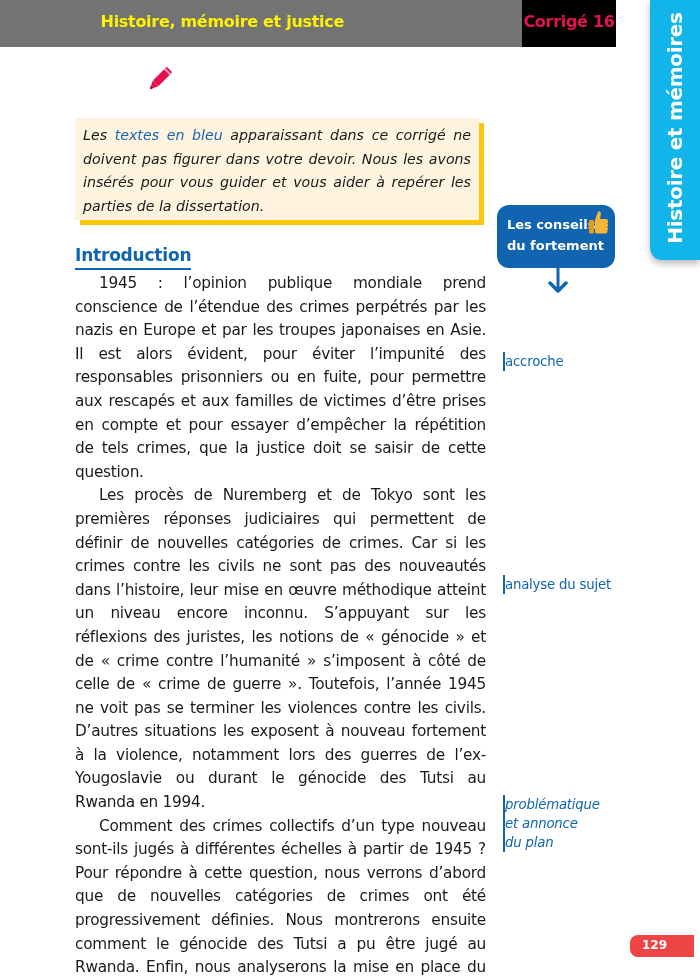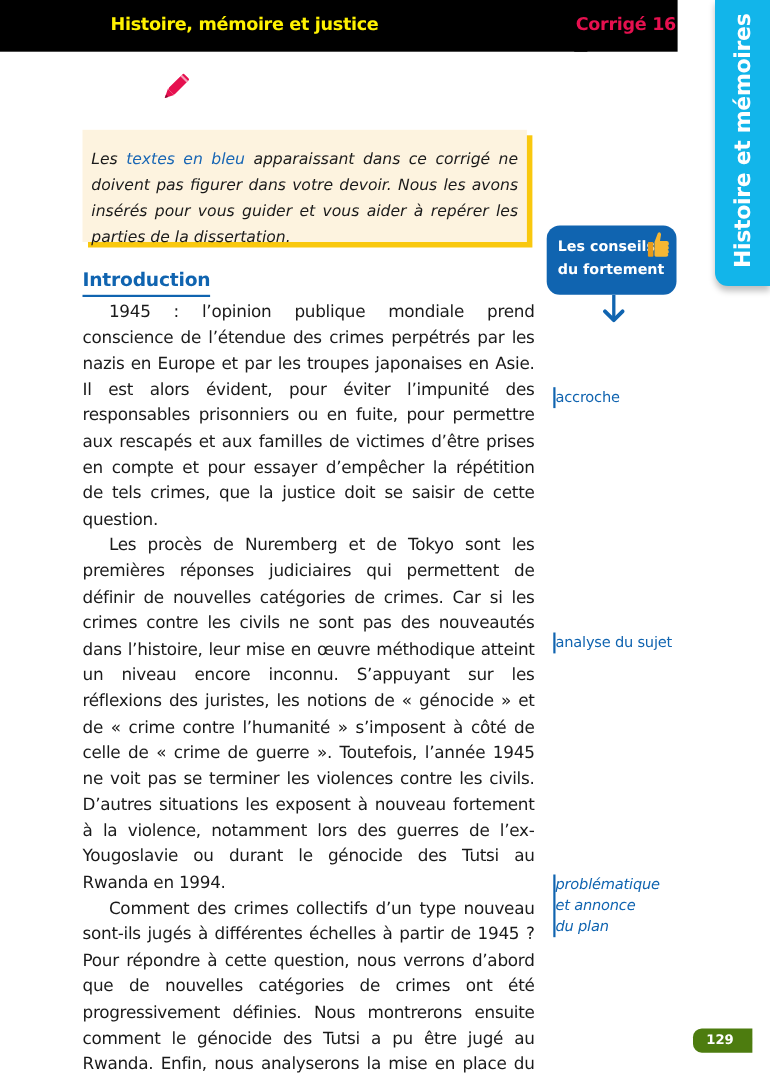--- a/index.html
+++ b/index.html
@@ -1,54 +1,54 @@
 <!DOCTYPE html>
 <html><head>
   <meta charset="utf-8">
   <style>
     * { box-sizing: border-box; margin: 0; padding: 0; }
     html, body { width: 700px; height: 980px; background: #ffffff; overflow: hidden; }
     body { position: relative; font-family: "DejaVu Sans", sans-serif; color: #1a1a1a; }
 
     
-    .header-bar { position: absolute; left: 0; top: 0; width: 534px; height: 47px; background: #000000; text-align: center; }
+    .header-bar { position: absolute; left: 0; top: 0; width: 534px; height: 47px; background: #737373; text-align: center; }
     .header-title { position: absolute; right: 190px; top: 12px; font-family: "DejaVu Sans", sans-serif; font-weight: bold; font-size: 16px; color: #fff200; letter-spacing: -0.3px; }
     .header-tab { position: absolute; left: 522px; top: 0; width: 94px; height: 47px; background: #000000; }
     .header-tab-label { position: absolute; left: 0; right: 0; top: 12px; text-align: center; font-weight: bold; font-size: 16px; color: #e6104f; letter-spacing: -0.3px; }
 
     
     .side-tab { position: absolute; left: 650px; top: 0; width: 50px; height: 260px; background: #12b5ea; border-bottom-left-radius: 12px; box-shadow: 0 4px 6px rgba(0,0,0,0.25); }
     .side-tab-label { position: absolute; left: 50%; top: 128px; transform: translate(-50%, -50%) rotate(-90deg); white-space: nowrap; font-weight: bold; font-size: 20px; color: #ffffff; letter-spacing: -0.3px; }
 
     
     .section-title { position: absolute; left: 145px; top: 66px; display: flex; align-items: flex-end; }
     .pencil-icon { width: 28px; height: 28px; margin-right: 2px; }
     .section-title-text { font-weight: bold; font-size: 21px; color: #e6104f; border-bottom: 2px solid #e6104f; padding-bottom: 1px; letter-spacing: -0.4px; line-height: 28px; }
 
     
-    .note-box { position: absolute; left: 75px; top: 118px; width: 404px; height: 102px; background: #fdf3df; box-shadow: 5px 5px 0 #f9c80e; padding: 16px 8px 0 8px; font-family: "DejaVu Sans", sans-serif; font-style: italic; font-size: 14.2px; line-height: 23.5px; text-align: justify; color: #1a1a1a; }
+    .note-box { position: absolute; left: 75px; top: 118px; width: 404px; height: 102px; background: #fdf3df; box-shadow: 5px 5px 0 #f9c80e; padding: 6px 8px 0 8px; font-family: "DejaVu Sans", sans-serif; font-style: italic; font-size: 14.2px; line-height: 23.5px; text-align: justify; color: #1a1a1a; }
     .note-blue { color: #1866b4; }
 
     
     .prof-box { position: absolute; left: 497px; top: 205px; width: 118px; height: 63px; background: #1064b0; border-radius: 12px; padding: 9px 0 0 10px; color: #ffffff; font-weight: bold; font-size: 13px; line-height: 21px; }
     .thumb-icon { position: absolute; right: 6px; top: 5px; width: 22px; height: 24px; }
     .arrow-down { position: absolute; left: 548px; top: 268px; width: 20px; height: 26px; }
 
     
     .intro-heading { position: absolute; left: 75px; top: 244px; font-weight: bold; font-size: 17px; color: #1064b0; border-bottom: 2px solid #1064b0; padding-bottom: 2px; letter-spacing: -0.2px; line-height: 22px; }
 
     
     .body-text { position: absolute; left: 75px; top: 272px; width: 411px; font-size: 15.3px; line-height: 23.6px; text-align: justify; color: #1a1a1a; letter-spacing: -0.25px; }
     .body-text p { text-indent: 24px; }
 
     
     .margin-note { position: absolute; left: 503px; border-left: 2px solid #1064b0; font-size: 13.3px; line-height: 19px; color: #1064b0; letter-spacing: -0.2px; }
 
     
-    .page-badge { position: absolute; left: 630px; top: 935px; width: 54px; height: 22px; background: #4d7c0f; border-top-left-radius: 8px; border-bottom-left-radius: 8px; }
+    .page-badge { position: absolute; left: 630px; top: 935px; width: 64px; height: 22px; background: #ef4444; border-top-left-radius: 8px; border-bottom-left-radius: 8px; }
     .page-badge-label { position: absolute; left: 12px; top: 3px; font-weight: bold; font-size: 12px; color: #ffffff; }
   </style>
 </head>
 <body>
 
 <div class="header-bar">
   <span class="header-title">Histoire, mémoire et justice</span>
 </div>
 <div class="header-tab">
   <span class="header-tab-label">Corrigé 16</span>

